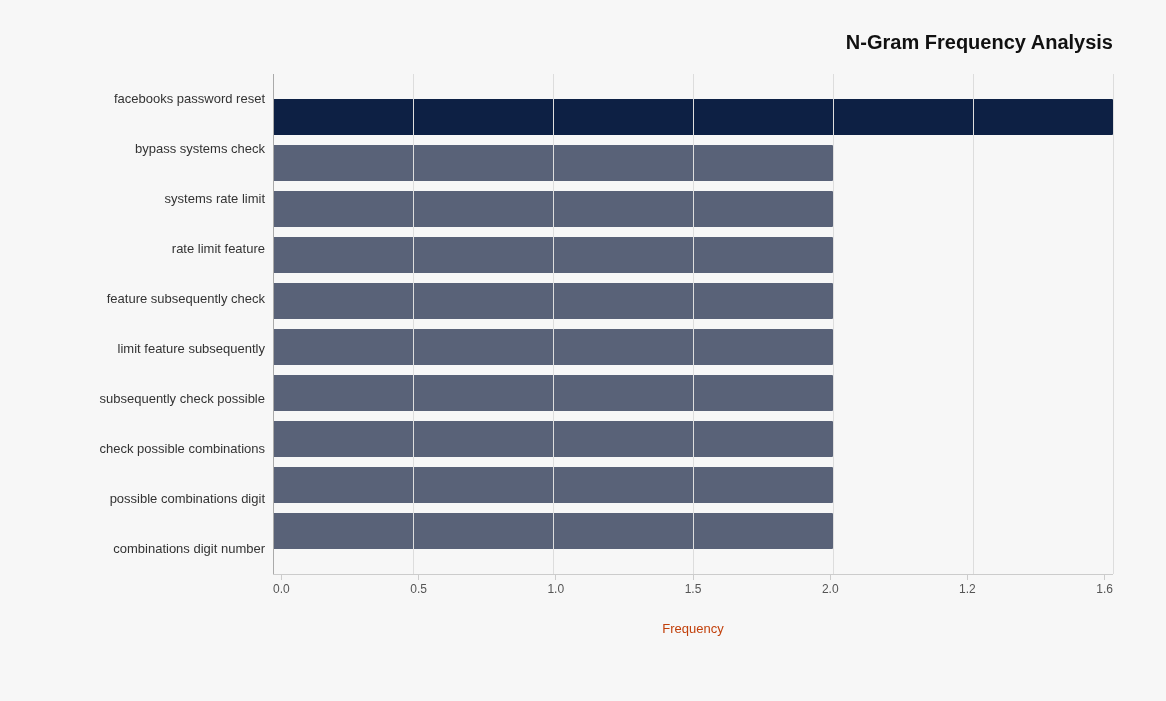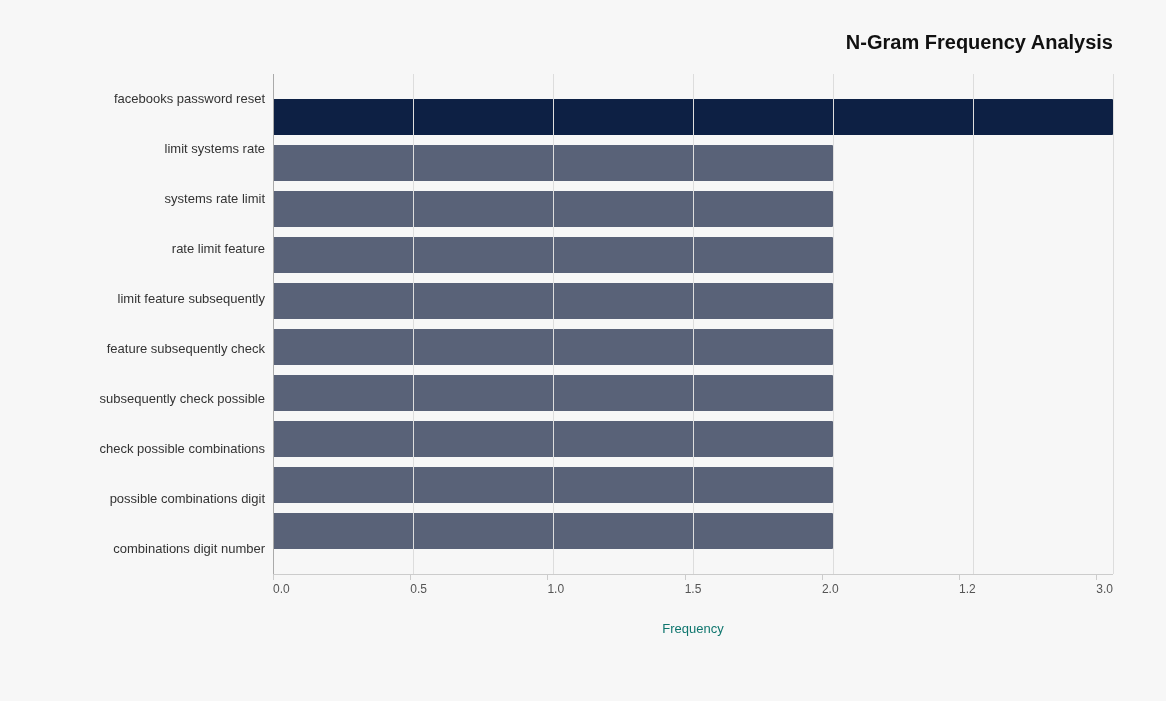--- a/index.html
+++ b/index.html
@@ -84,21 +84,21 @@
       display: flex;
       justify-content: space-between;
       position: absolute;
       top: 0;
       left: 0;
       right: 0;
     }
     .x-tick {
       display: flex;
       flex-direction: column;
-      align-items: flex-start;
+      align-items: center;
       font-size: 12px;
       color: #555;
     }
     .x-tick-line {
       width: 1px;
       height: 5px;
       background: #ccc;
       margin-bottom: 2px;
     }
     .x-axis-label {
@@ -127,25 +127,25 @@
     }
   </style>
 </head>
 <body>
 
 <div class="chart-container">
   <div class="chart-title">N-Gram Frequency Analysis</div>
   <div class="chart-area">
     <div class="y-axis" id="y-axis">
         <div class="y-label">facebooks password reset</div>
-        <div class="y-label">limit systems rate</div>
+        <div class="y-label">bypass systems check</div>
         <div class="y-label">systems rate limit</div>
         <div class="y-label">rate limit feature</div>
+        <div class="y-label">feature subsequently check</div>
         <div class="y-label">limit feature subsequently</div>
-        <div class="y-label">feature subsequently check</div>
         <div class="y-label">subsequently check possible</div>
         <div class="y-label">check possible combinations</div>
         <div class="y-label">possible combinations digit</div>
         <div class="y-label">combinations digit number</div>
       </div>
     <div class="plot-area" id="plot-area">
       <div class="grid-lines" id="grid-lines">
           <div class="grid-line" style="left: 0%; background: rgb(170, 170, 170);"></div>
           <div class="grid-line" style="left: 16.6667%;"></div>
           <div class="grid-line" style="left: 33.3333%;"></div>
@@ -207,20 +207,20 @@
             <div class="x-tick">
               <div class="x-tick-line"></div>
               <span>2.0</span>
             </div>
             <div class="x-tick">
               <div class="x-tick-line"></div>
               <span>1.2</span>
             </div>
             <div class="x-tick">
               <div class="x-tick-line"></div>
-              <span>3.0</span>
-            </div>
-          </div>
-        <div class="x-axis-label" style="position:absolute;bottom:-22px;left:50%;transform:translateX(-50%);font-size:13px;color:#0f766e;">Frequency</div>
+              <span>1.6</span>
+            </div>
+          </div>
+        <div class="x-axis-label" style="position:absolute;bottom:-22px;left:50%;transform:translateX(-50%);font-size:13px;color:#c2410c;">Frequency</div>
       </div>
     </div>
   </div>
 </div>
 
 </body></html>

